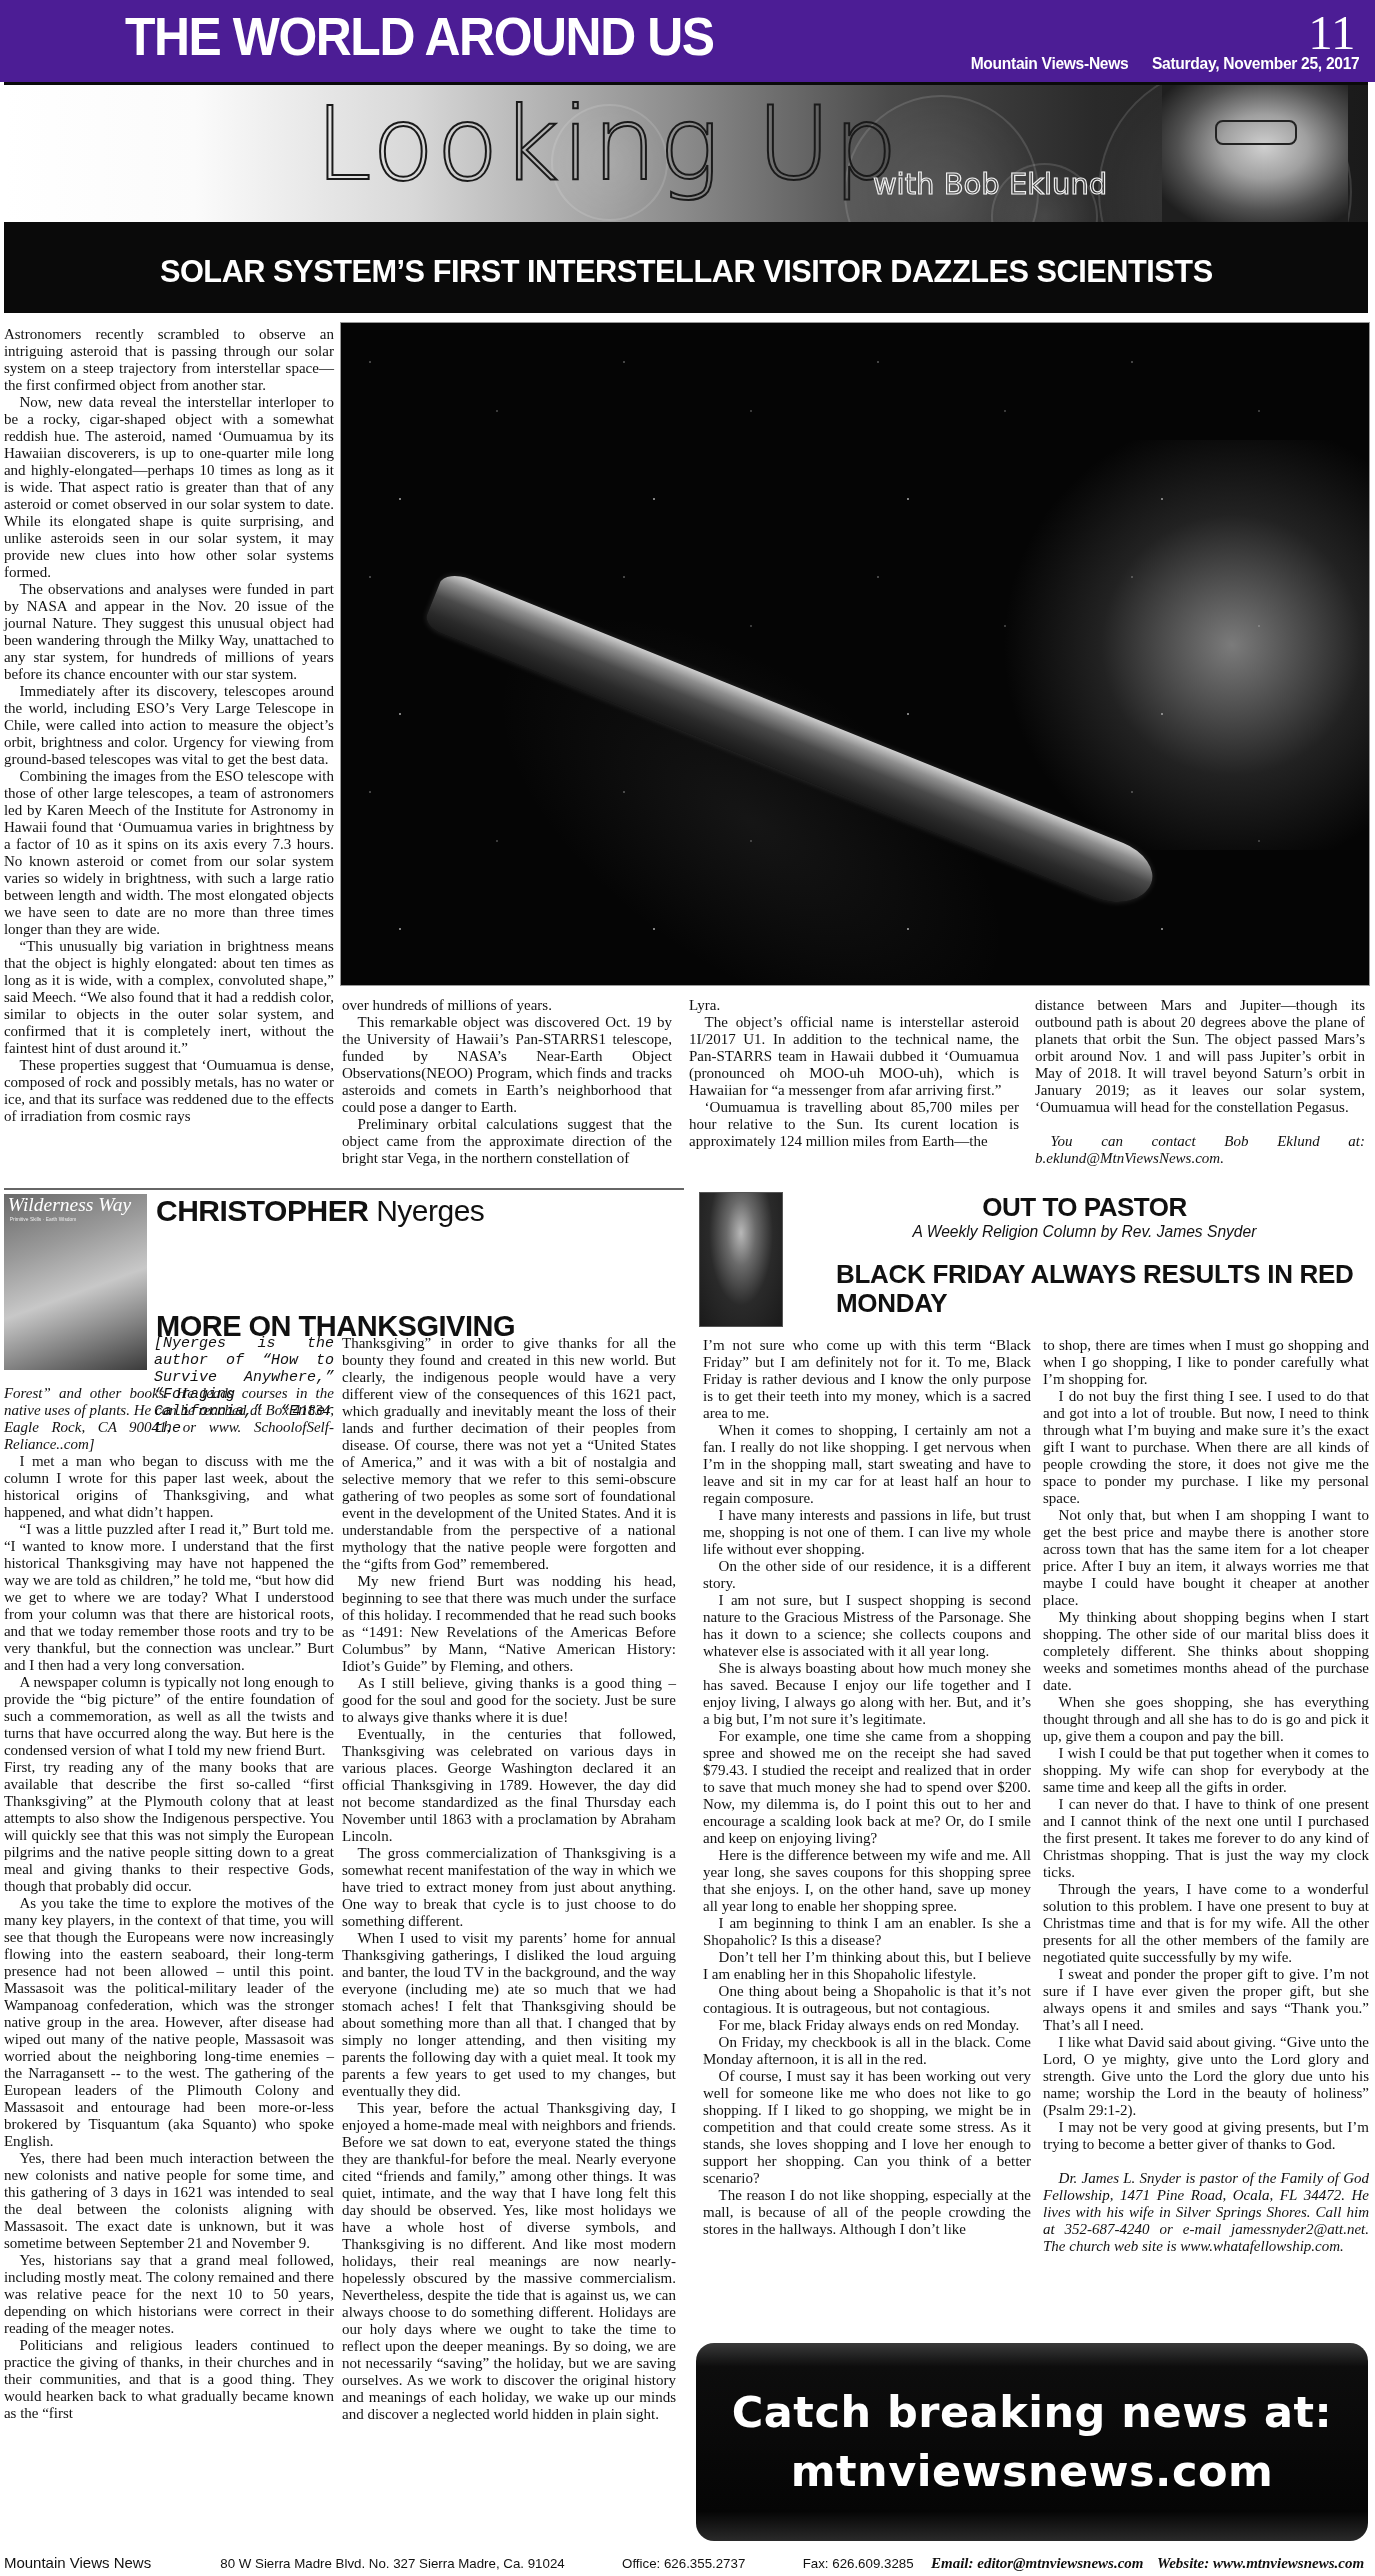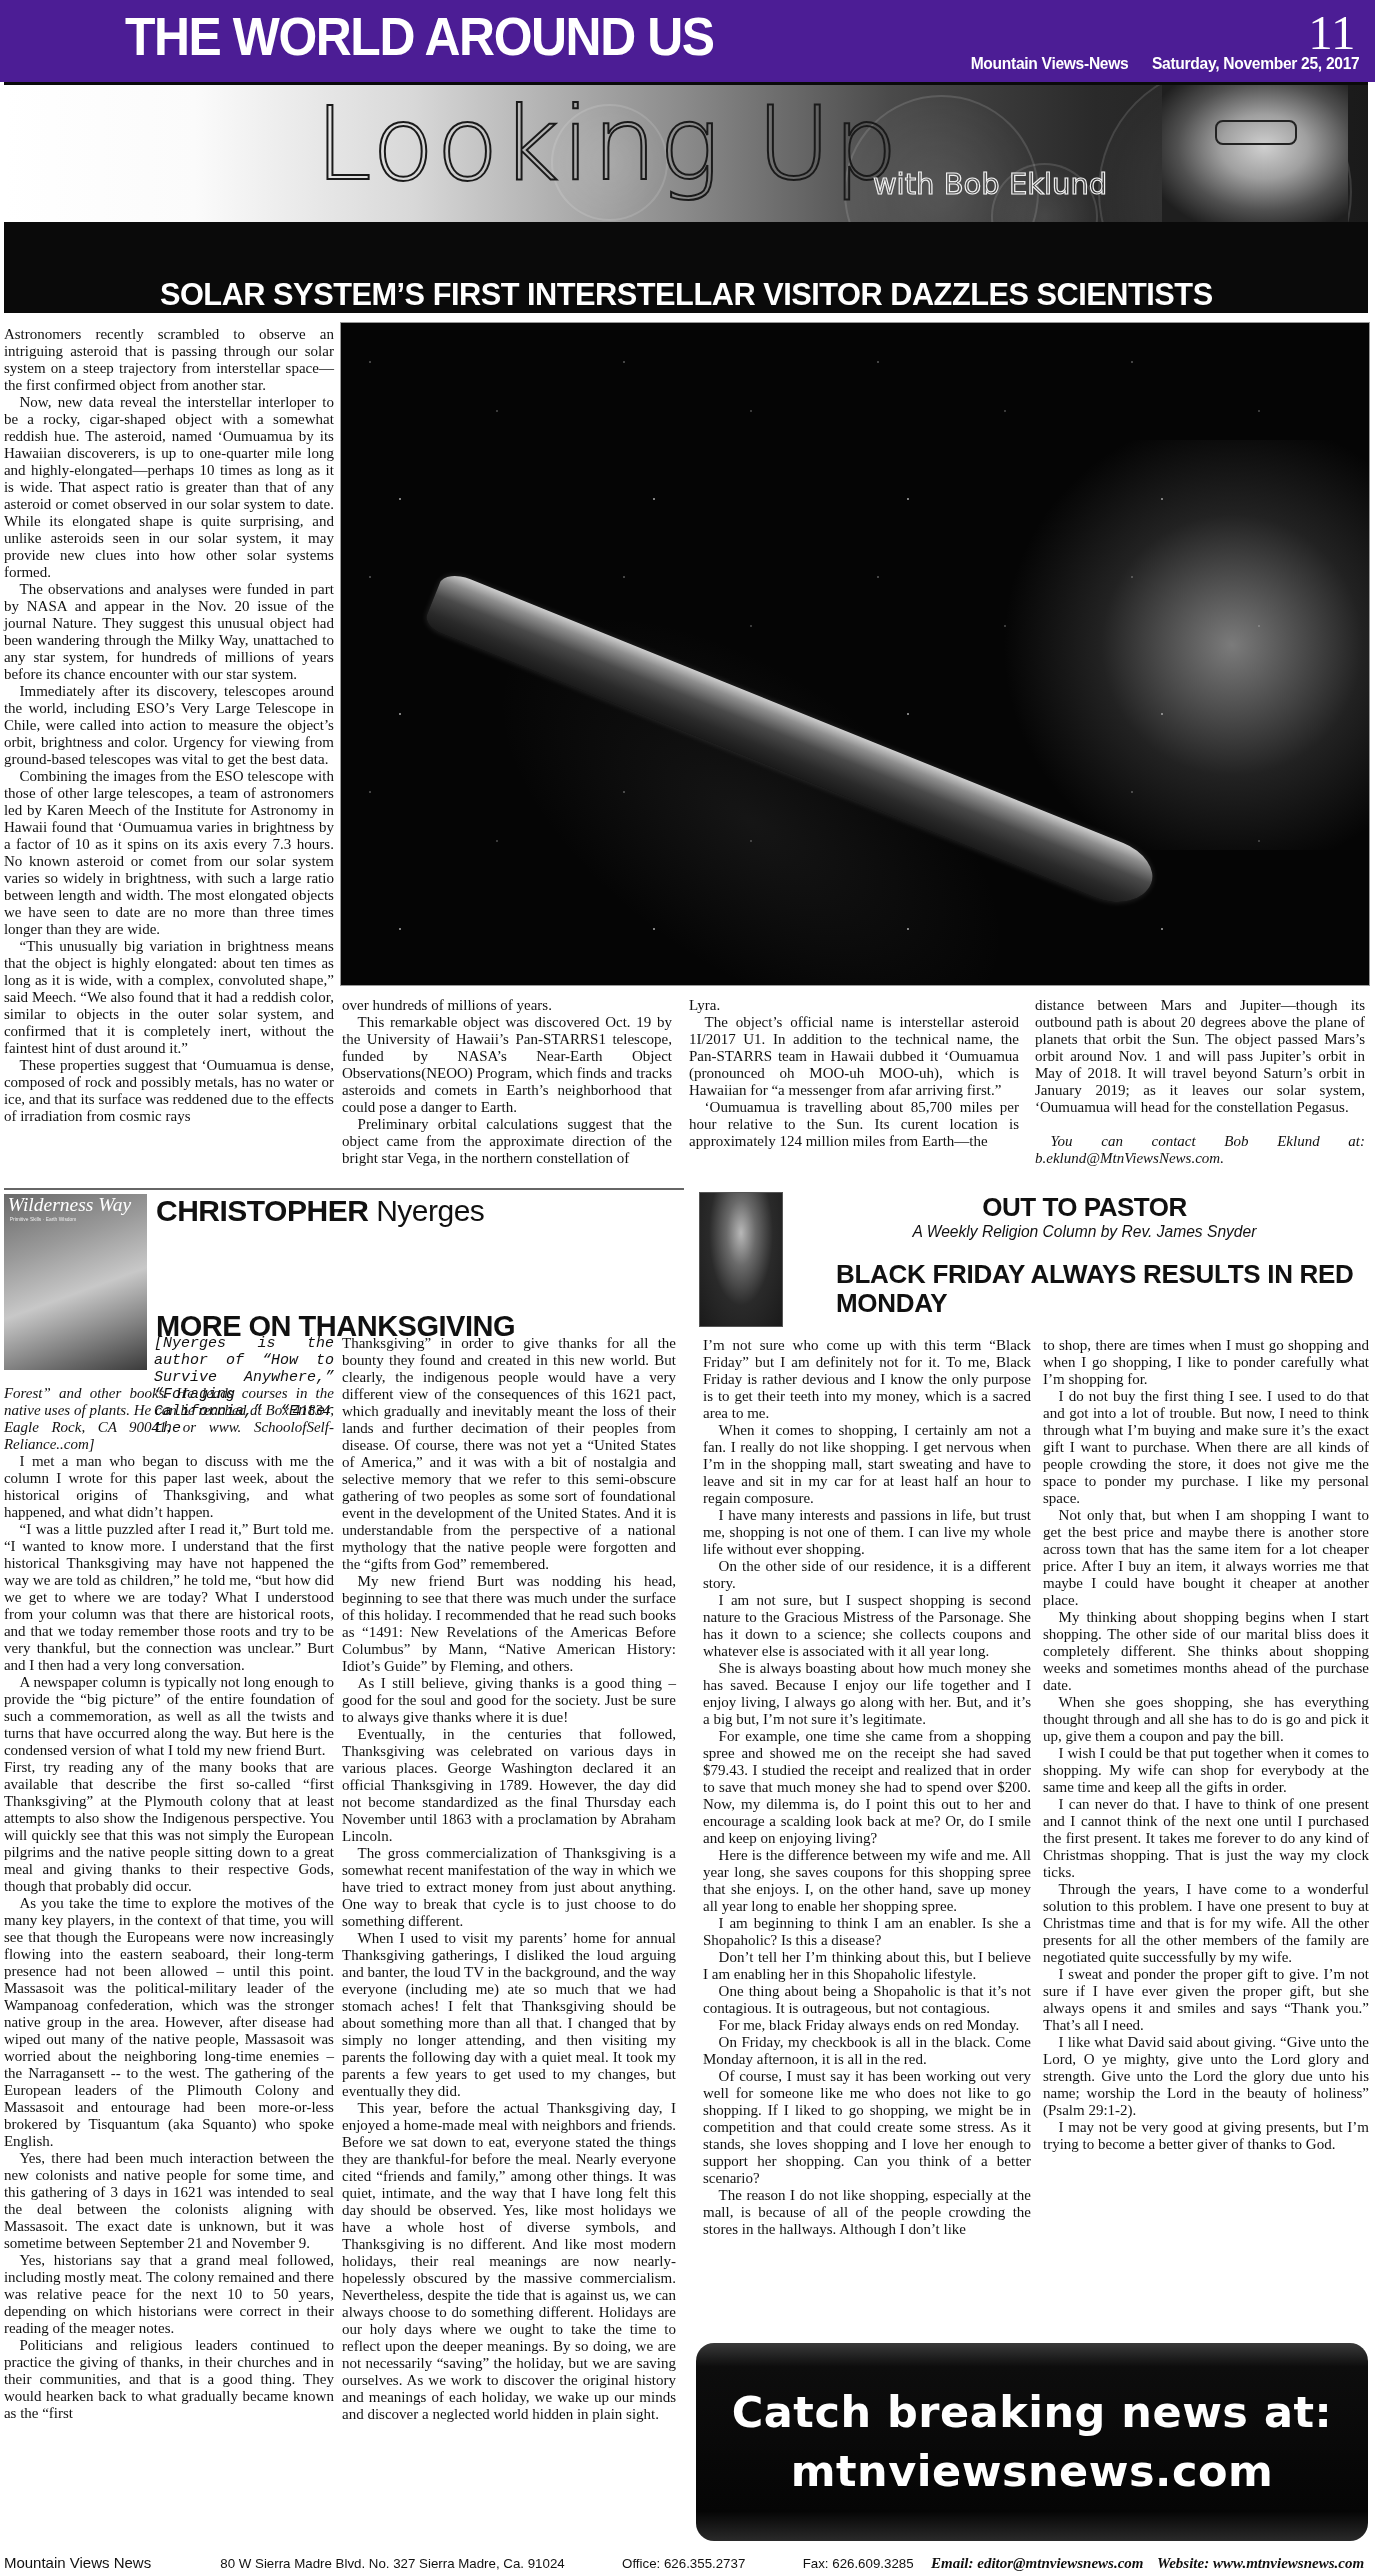--- a/index.html
+++ b/index.html
@@ -16,21 +16,21 @@
   
   .banner { position: absolute; left: 3.9px; top: 82px; width: 1364px; height: 231px; background: #0a0a0a; }
   .banner-art { position: absolute; left: 0; top: 2.9px; width: 1364px; height: 137px;
     background: linear-gradient(90deg, #ffffff 0%, #fbfbfb 14%, #d8d8d8 30%, #8a8a8a 50%, #4a4a4a 65%, #2a2a2a 80%, #1a1a1a 100%); overflow: hidden; }
   .banner-art .orb { position: absolute; border-radius: 50%; border: 2px solid rgba(255,255,255,0.12); background: radial-gradient(circle, rgba(255,255,255,0.10), rgba(255,255,255,0.02) 70%); }
   .looking-up { position: absolute; left: 311px; top: 7.8px; font-family: "DejaVu Sans", sans-serif; font-size: 102px; font-weight: 300; color: transparent; -webkit-text-stroke: 2px #1a1a1a; letter-spacing: 2px; line-height: 1; }
   .with-bob { position: absolute; left: 869px; top: 82px; font-family: "DejaVu Sans", sans-serif; font-size: 29px; color: transparent; -webkit-text-stroke: 1.2px #f0f0f0; }
   .portrait-eklund { position: absolute; right: 19.5px; top: 0; width: 186px; height: 137px;
     background: radial-gradient(ellipse at 55% 45%, #d0d0d0 0%, #a0a0a0 30%, #505050 60%, #1f1f1f 85%); }
   .portrait-eklund .glasses { position: absolute; left: 53px; top: 35px; width: 82px; height: 25.4px; border: 2.9px solid #222; border-radius: 7.8px; }
-  .headline-bar { position: absolute; left: 0; top: 147px; width: 1364px; height: 84px; display: flex; align-items: flex-end; justify-content: center; }
+  .headline-bar { position: absolute; left: 0; top: 147px; width: 1364px; height: 84px; display: flex; align-items: center; justify-content: center; }
   .main-headline { font-family: "Liberation Sans", sans-serif; font-weight: bold; font-size: 32px; color: #fff; letter-spacing: -0.5px; transform: scaleX(0.96); }
 
   
   .txt { font-size: 15px; line-height: 17px; text-align: justify; hyphens: auto; margin-top: 8px; }
   .txt p { text-indent: 15.6px; }
   .txt p.noindent { text-indent: 0; }
   .txt p.italic { font-style: italic; }
 
   
   .lu-left { position: absolute; left: 3.9px; top: 318px; width: 330px; }
@@ -221,20 +221,21 @@
     <p>I do not buy the first thing I see. I used to do that and got into a lot of trouble. But now, I need to think through what I’m buying and make sure it’s the exact gift I want to purchase. When there are all kinds of people crowding the store, it does not give me the space to ponder my purchase. I like my personal space.</p>
     <p>Not only that, but when I am shopping I want to get the best price and maybe there is another store across town that has the same item for a lot cheaper price. After I buy an item, it always worries me that maybe I could have bought it cheaper at another place.</p>
     <p>My thinking about shopping begins when I start shopping. The other side of our marital bliss does it completely different. She thinks about shopping weeks and sometimes months ahead of the purchase date.</p>
     <p>When she goes shopping, she has everything thought through and all she has to do is go and pick it up, give them a coupon and pay the bill.</p>
     <p>I wish I could be that put together when it comes to shopping. My wife can shop for everybody at the same time and keep all the gifts in order.</p>
     <p>I can never do that. I have to think of one present and I cannot think of the next one until I purchased the first present. It takes me forever to do any kind of Christmas shopping. That is just the way my clock ticks.</p>
     <p>Through the years, I have come to a wonderful solution to this problem. I have one present to buy at Christmas time and that is for my wife. All the other presents for all the other members of the family are negotiated quite successfully by my wife.</p>
     <p>I sweat and ponder the proper gift to give. I’m not sure if I have ever given the proper gift, but she always opens it and smiles and says “Thank you.” That’s all I need.</p>
     <p>I like what David said about giving. “Give unto the Lord, O ye mighty, give unto the Lord glory and strength. Give unto the Lord the glory due unto his name; worship the Lord in the beauty of holiness” (Psalm 29:1-2).</p>
     <p>I may not be very good at giving presents, but I’m trying to become a better giver of thanks to God.</p>
+    <p class="ps-bio">Dr. James L. Snyder is pastor of the Family of God Fellowship, 1471 Pine Road, Ocala, FL 34472. He lives with his wife in Silver Springs Shores. Call him at 352-687-4240 or e-mail jamessnyder2@att.net. The church web site is www.whatafellowship.com.</p>
   </div>
 </article>
 
 <a class="breaking-box">
   <span class="breaking-line1">Catch breaking news at:</span>
   <span class="breaking-line2">mtnviewsnews.com</span>
 </a>
 
 <footer class="footer">
   <span class="pub">Mountain Views News</span>

